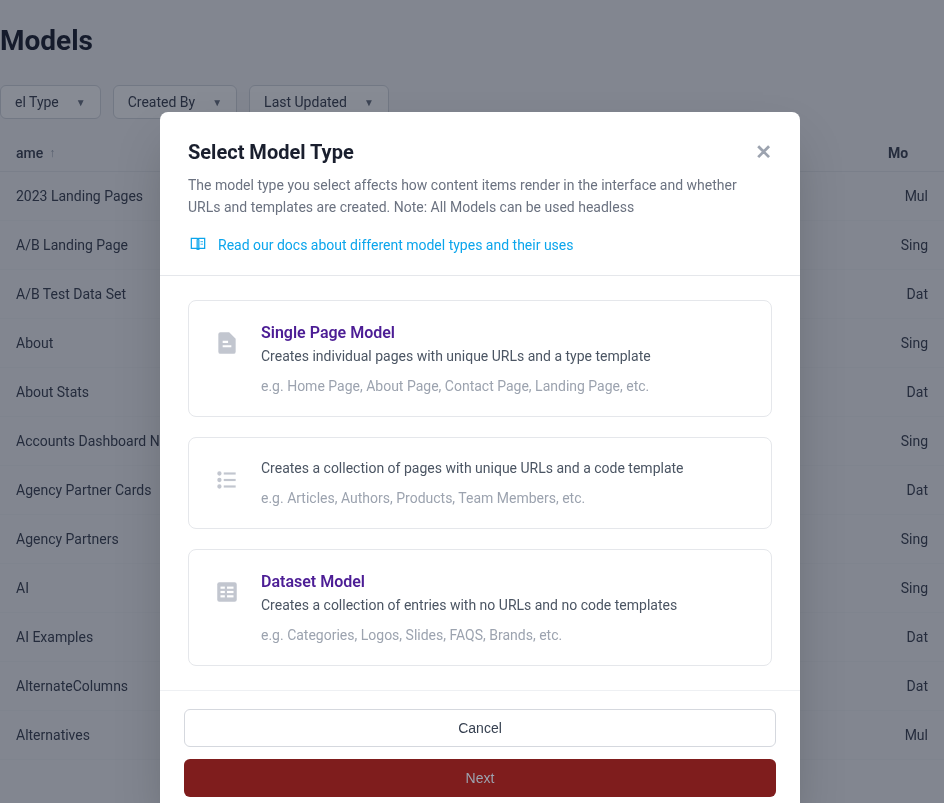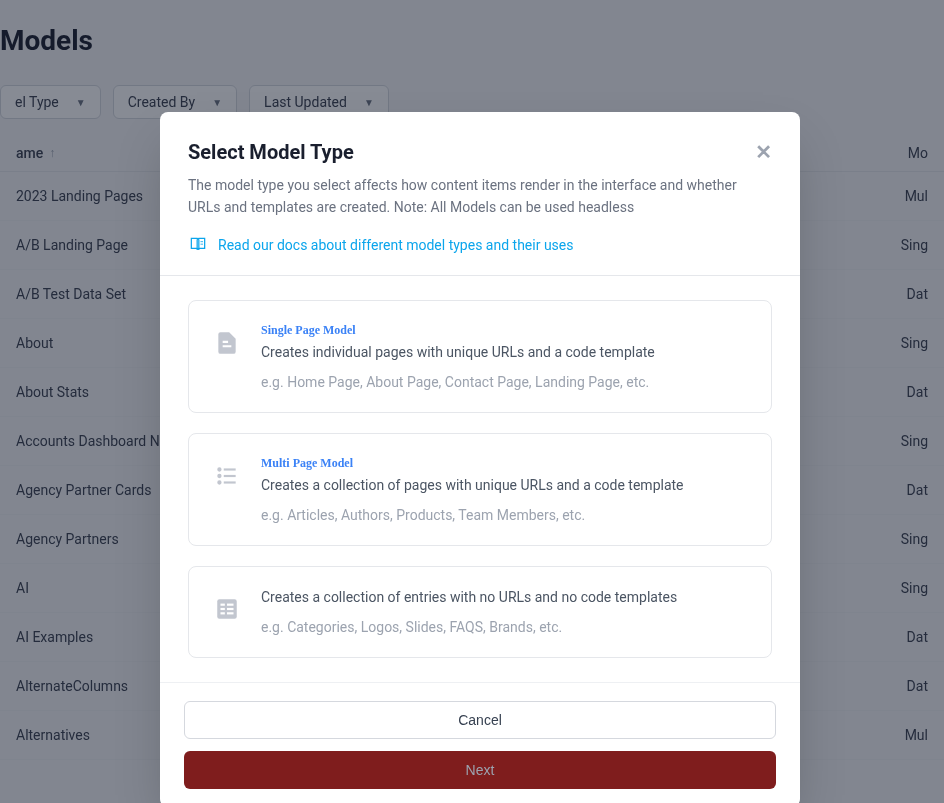--- a/index.html
+++ b/index.html
@@ -42,21 +42,21 @@
 }
 .filter-chip .chev { font-size: 10px; color: #6b7280; }
 .thead {
   display: flex;
   border-bottom: 1px solid #e5e7eb;
   padding: 10px 16px;
   font-size: 14px;
   color: #3b4150;
 }
 .th-name { flex: 1; display: flex; align-items: center; gap: 6px; font-weight: 500; }
-.th-type { width: 40px; text-align: right; font-weight: 400; }
+.th-type { width: 40px; text-align: left; font-weight: 700; }
 .trow {
   display: flex;
   border-bottom: 1px solid #eef0f3;
   padding: 16px 16px;
   font-size: 14px;
   color: #3b4150;
   cursor: pointer;
 }
 .trow .td-name { flex: 1; }
 .trow .td-type { width: 40px; text-align: right; }
@@ -131,21 +131,21 @@
   width: 28px;
   height: 28px;
   display: flex;
   align-items: center;
   justify-content: center;
   color: #c2c6cf;
   flex: none;
   margin-top: 6px;
 }
 .opt-body { flex: 1; }
-.opt-title { font-weight: 600; font-size: 12px; color: #3b82f6; margin-bottom: 6px; font-family: Liberation Serif, serif; }
+.opt-title { font-weight: 600; font-size: 16px; color: #4c1d95; margin-bottom: 6px; }
 .opt-sub { font-size: 14px; color: #4b5563; margin-bottom: 14px; }
 .opt-hint { font-size: 14px; color: #9ca3af; }
 
 .modal-foot {
   padding: 18px 24px;
   display: flex;
   justify-content: flex-end;
   gap: 12px;
   border-top: 1px solid #eef0f3;
   flex-direction: column;
@@ -265,54 +265,54 @@
 
     <div class="modal-body" id="opts">
         <div class="opt">
           <div class="opt-icon">
             <svg width="26" height="26" viewBox="0 0 24 24" fill="#c2c6cf">
               <path d="M14 2H6a2 2 0 0 0-2 2v16a2 2 0 0 0 2 2h12a2 2 0 0 0 2-2V8l-6-6zM8 14h8v2H8zm0-4h5v2H8z"></path>
             </svg>
           </div>
           <div class="opt-body">
             <div class="opt-title">Single Page Model</div>
-            <div class="opt-sub">Creates individual pages with unique URLs and a code template</div>
+            <div class="opt-sub">Creates individual pages with unique URLs and a type template</div>
             <div class="opt-hint">e.g. Home Page, About Page, Contact Page, Landing Page, etc.</div>
           </div>
         </div>
         <div class="opt">
           <div class="opt-icon">
             <svg width="26" height="26" viewBox="0 0 24 24" fill="none" stroke="#c2c6cf" stroke-width="2">
               <circle cx="5" cy="6" r="1" fill="#c2c6cf"></circle>
               <line x1="9" y1="6" x2="20" y2="6"></line>
               <circle cx="5" cy="12" r="1" fill="#c2c6cf"></circle>
               <line x1="9" y1="12" x2="20" y2="12"></line>
               <circle cx="5" cy="18" r="1" fill="#c2c6cf"></circle>
               <line x1="9" y1="18" x2="20" y2="18"></line>
             </svg>
           </div>
           <div class="opt-body">
-            <div class="opt-title">Multi Page Model</div>
             <div class="opt-sub">Creates a collection of pages with unique URLs and a code template</div>
             <div class="opt-hint">e.g. Articles, Authors, Products, Team Members, etc.</div>
           </div>
         </div>
         <div class="opt">
           <div class="opt-icon">
             <svg width="26" height="26" viewBox="0 0 24 24" fill="#c2c6cf">
               <rect x="3" y="3" width="18" height="18" rx="2"></rect>
               <rect x="6" y="7" width="4" height="2" fill="#fff"></rect>
               <rect x="12" y="7" width="6" height="2" fill="#fff"></rect>
               <rect x="6" y="11" width="4" height="2" fill="#fff"></rect>
               <rect x="12" y="11" width="6" height="2" fill="#fff"></rect>
               <rect x="6" y="15" width="4" height="2" fill="#fff"></rect>
               <rect x="12" y="15" width="6" height="2" fill="#fff"></rect>
             </svg>
           </div>
           <div class="opt-body">
+            <div class="opt-title">Dataset Model</div>
             <div class="opt-sub">Creates a collection of entries with no URLs and no code templates</div>
             <div class="opt-hint">e.g. Categories, Logos, Slides, FAQS, Brands, etc.</div>
           </div>
         </div>
       </div>
 
     <div class="modal-foot">
       <button class="btn btn-secondary">Cancel</button>
       <button class="btn btn-primary-disabled">Next</button>
     </div>

